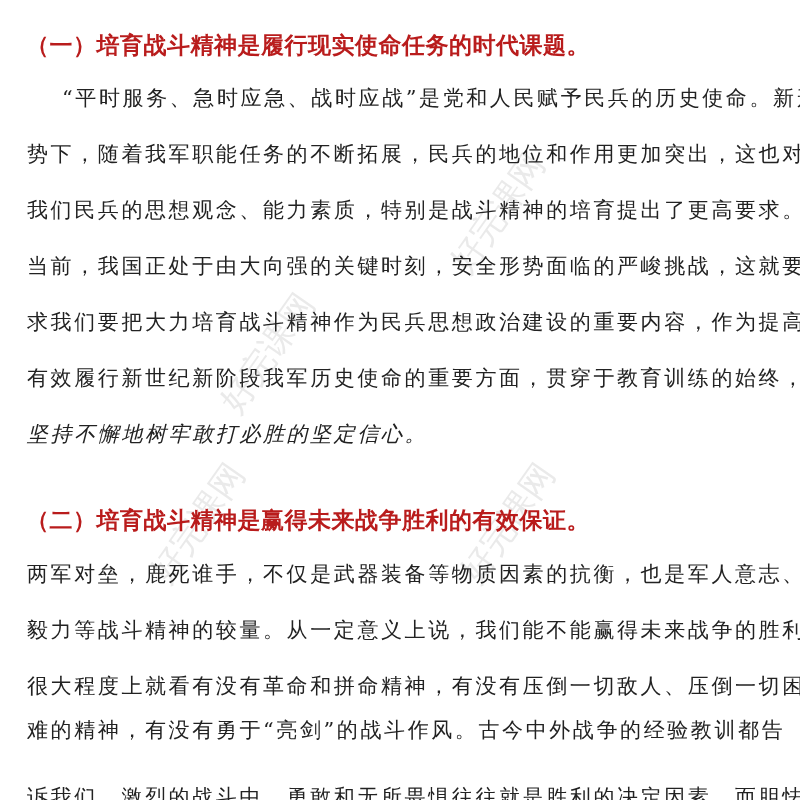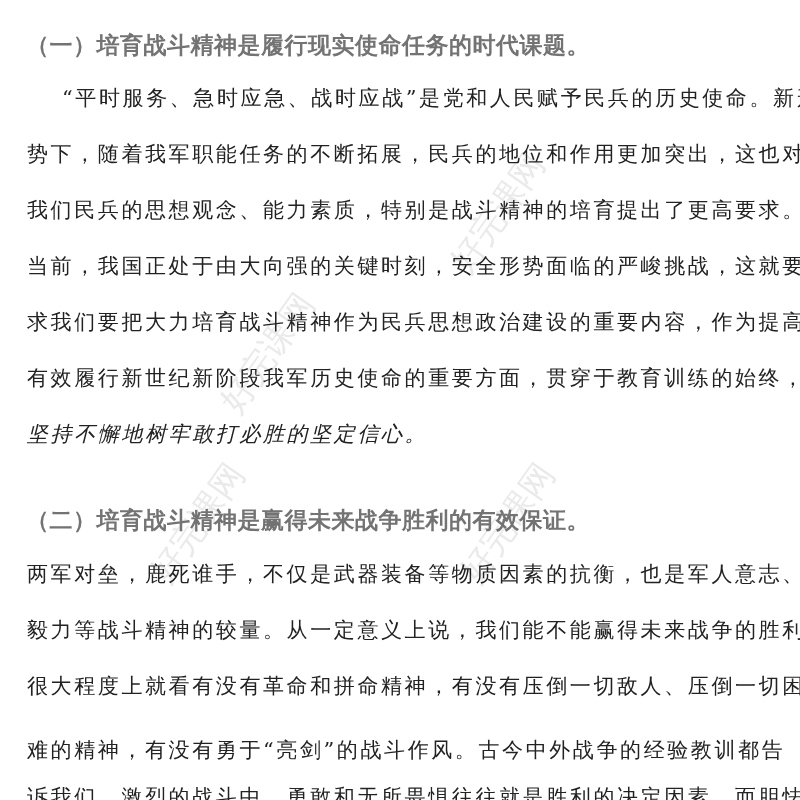--- a/index.html
+++ b/index.html
@@ -1,20 +1,20 @@
 <!DOCTYPE html>
 <html><head>
 <meta charset="utf-8">
 <style>
   html, body { margin:0; padding:0; background:#ffffff; }
   body { width:800px; height:800px; overflow:hidden; position:relative;
          font-family:"DejaVu Serif","Liberation Serif",serif; color:#1a1a1a; }
   .page { position:absolute; left:0; top:0; width:800px; height:800px; }
   .heading { position:absolute; left:26px; font-size:23px; font-weight:bold;
-             font-family:"DejaVu Sans","Liberation Sans",sans-serif; color:#737373; letter-spacing:0.5px; white-space:nowrap; }
+             font-family:"DejaVu Sans","Liberation Sans",sans-serif; color:#b91c1c; letter-spacing:0.5px; white-space:nowrap; }
   .line { position:absolute; left:27px; font-size:21px; white-space:nowrap; color:#222; letter-spacing:2.6px; }
   .wm { position:absolute; font-size:34px; color:rgba(180,180,180,0.28); transform:rotate(-55deg);
         font-family:"DejaVu Sans","Liberation Sans",sans-serif; white-space:nowrap; pointer-events:none; }
 </style>
 </head>
 <body>
 
 <div class="page">
 
   <div class="wm" style="left:430px;top:190px;">好完课网</div>
@@ -30,15 +30,15 @@
   <div class="line" style="top:252px;">当前，我国正处于由大向强的关键时刻，安全形势面临的严峻挑战，这就要</div>
   <div class="line" style="top:308px;">求我们要把大力培育战斗精神作为民兵思想政治建设的重要内容，作为提高</div>
   <div class="line" style="top:364px;">有效履行新世纪新阶段我军历史使命的重要方面，贯穿于教育训练的始终，</div>
   <div class="line" style="top:420px;font-style:italic;">坚持不懈地树牢敢打必胜的坚定信心。</div>
 
   <div class="heading" style="top:505px;">（二）培育战斗精神是赢得未来战争胜利的有效保证。</div>
 
   <div class="line" style="top:560px;">两军对垒，鹿死谁手，不仅是武器装备等物质因素的抗衡，也是军人意志、</div>
   <div class="line" style="top:616px;">毅力等战斗精神的较量。从一定意义上说，我们能不能赢得未来战争的胜利，</div>
   <div class="line" style="top:672px;">很大程度上就看有没有革命和拼命精神，有没有压倒一切敌人、压倒一切困</div>
-  <div class="line" style="top:736px;">难的精神，有没有勇于“亮剑”的战斗作风。古今中外战争的经验教训都告</div>
+  <div class="line" style="top:716px;">难的精神，有没有勇于“亮剑”的战斗作风。古今中外战争的经验教训都告</div>
   <div class="line" style="top:783px;">诉我们，激烈的战斗中，勇敢和无所畏惧往往就是胜利的决定因素，而胆怯</div>
 </div>
 
 </body></html>

